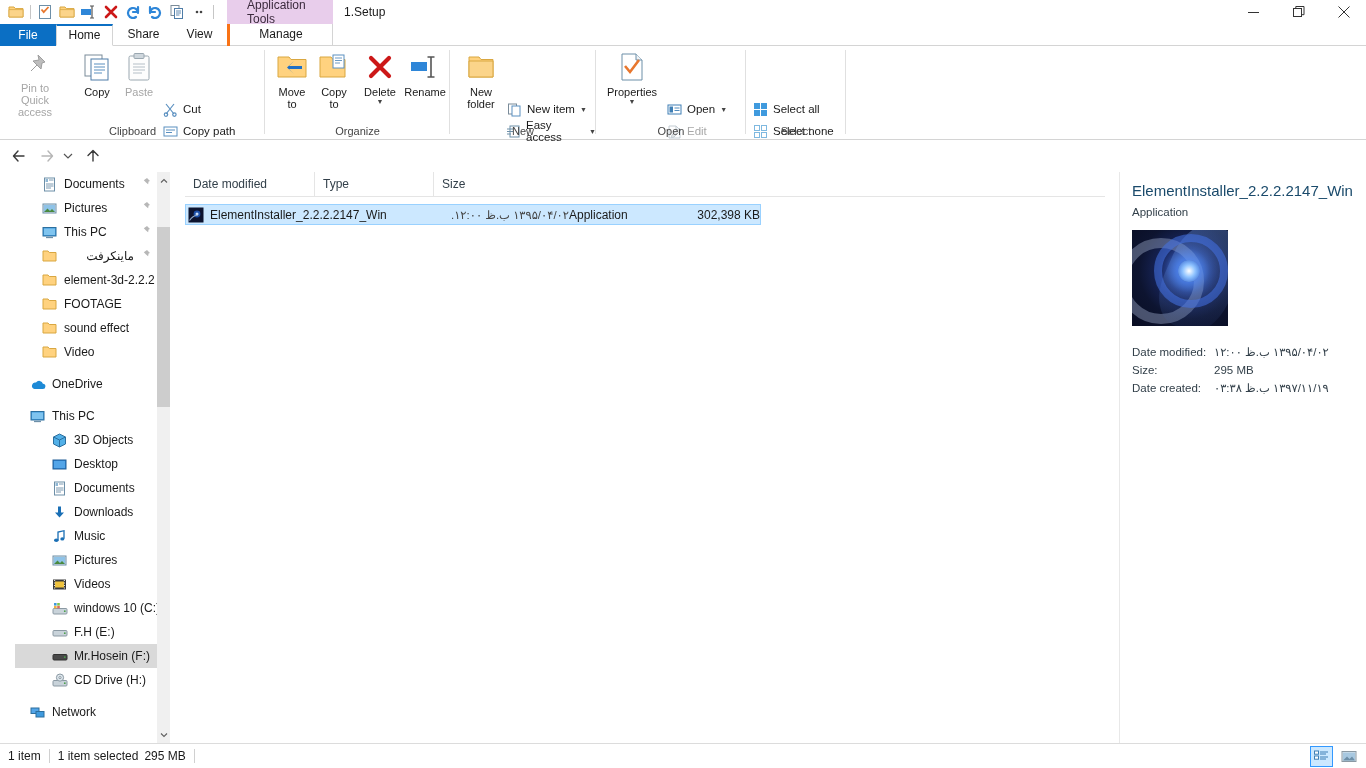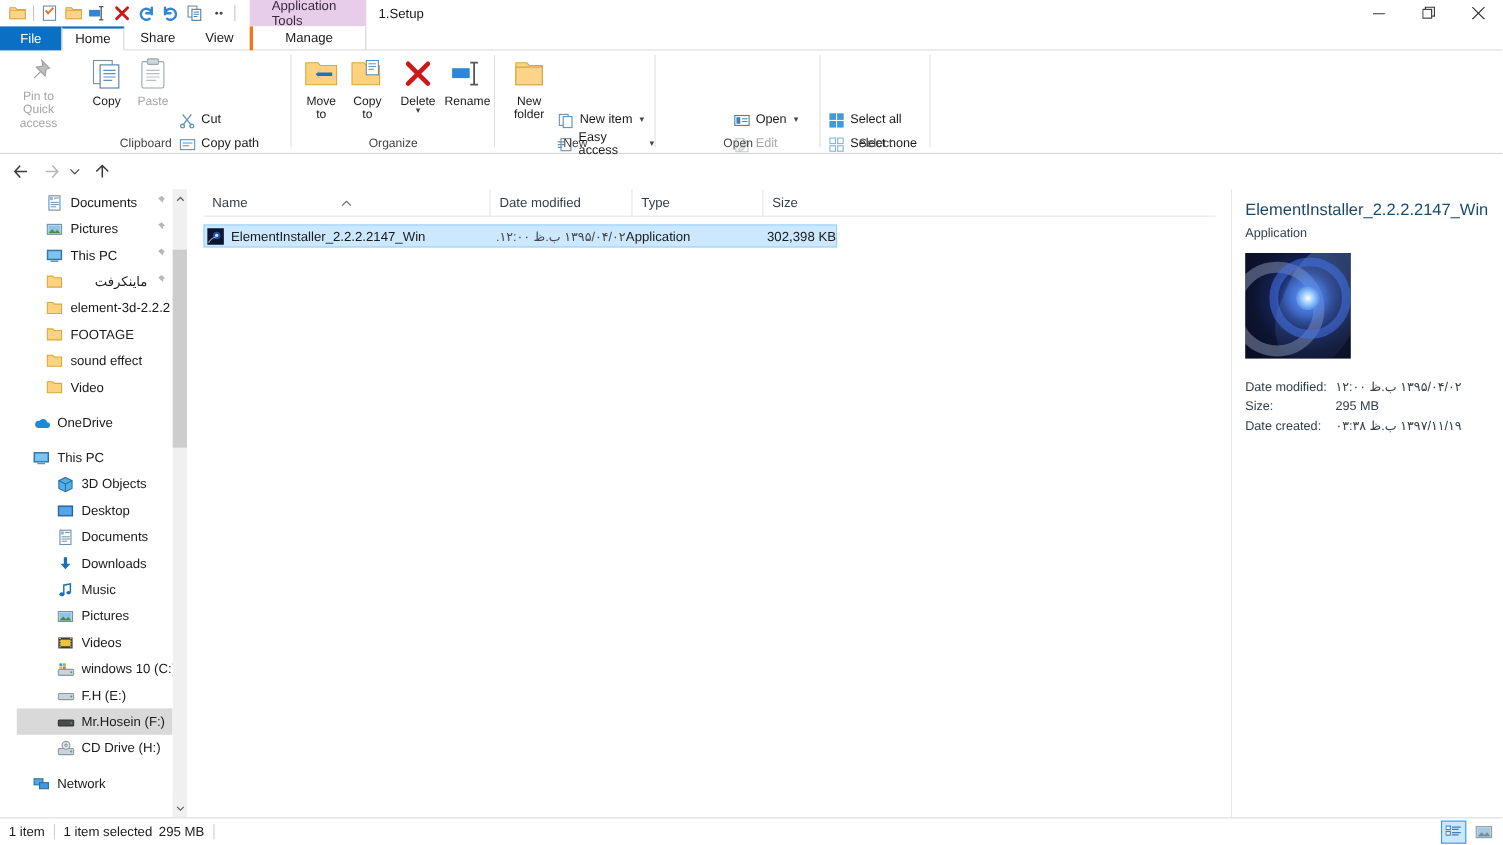--- a/index.html
+++ b/index.html
@@ -435,20 +435,31 @@
             </svg>
         </span>
         <span>Easy access</span>
         <span class="caret">▼</span>
       </div>
       <div class="rgroup-label">New</div>
       <div class="rgroup-sep" style="left:145px;"></div>
     </div>
 
     <div class="rgroup" style="left:596px; width:150px;">
+      <div class="bigbtn" style="left:4px; width:64px;">
+        <span class="ico">
+          <svg width="26" height="30" viewBox="0 0 26 30">
+              <path d="M3 2h14l6 6v20H3z" fill="#fff" stroke="#6d8fa8"></path>
+              <path d="M17 2v6h6" fill="#eef3f7" stroke="#6d8fa8"></path>
+              <path d="M6 14l5 6 9-12" stroke="#e8772e" stroke-width="2.6" fill="none"></path>
+            </svg>
+        </span>
+        <span>Properties</span>
+        <span class="caret">▼</span>
+      </div>
       <div class="smallbtn" style="left:68px; top:52px;">
         <span class="ico">
           <svg width="15" height="15" viewBox="0 0 15 15">
               <rect x="1" y="3" width="13" height="9" fill="#fff" stroke="#3f7fb5"></rect>
               <rect x="2.5" y="4.5" width="3.5" height="6" fill="#3f7fb5"></rect>
               <path d="M7.5 6h5M7.5 8.5h5" stroke="#3f7fb5" stroke-width=".9"></path>
             </svg>
         </span>
         <span>Open</span>
         <span class="caret">▼</span>
@@ -842,28 +853,20 @@
       <div class="sb-thumb"></div>
       <div class="sb-arrow sb-down">
         <svg width="8" height="8" viewBox="0 0 8 8">
             <path d="M1 2.5L4 5.5l3-3" stroke="#606060" stroke-width="1.1" fill="none"></path>
           </svg>
       </div>
     </div>
 
     <div class="filelist">
       <div class="hdrrow">
-        <div class="hcell" style="width:260px;">
-          <span class="sortmark">
-            <svg width="9" height="6" viewBox="0 0 9 6">
-                <path d="M0.5 5L4.5 1l4 4" stroke="#666" stroke-width="1" fill="none"></path>
-              </svg>
-          </span>
-          <span>Name</span>
-        </div>
         <div class="hcell" style="width:129px;">
           <span>Date modified</span>
         </div>
         <div class="hcell" style="width:119px;">
           <span>Type</span>
         </div>
         <div class="hcell" style="width:78px;">
           <span>Size</span>
         </div>
       </div>

